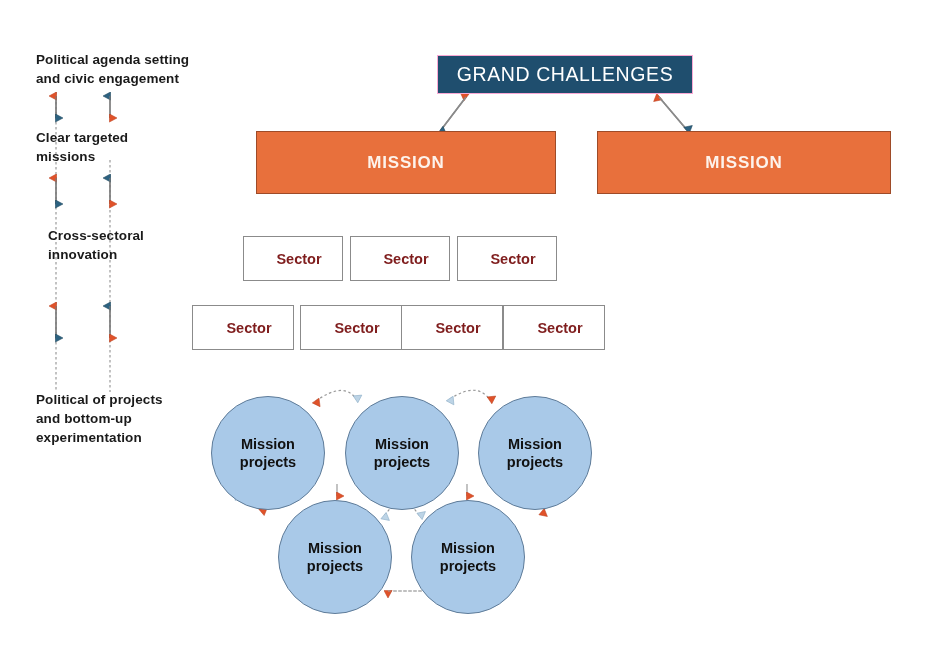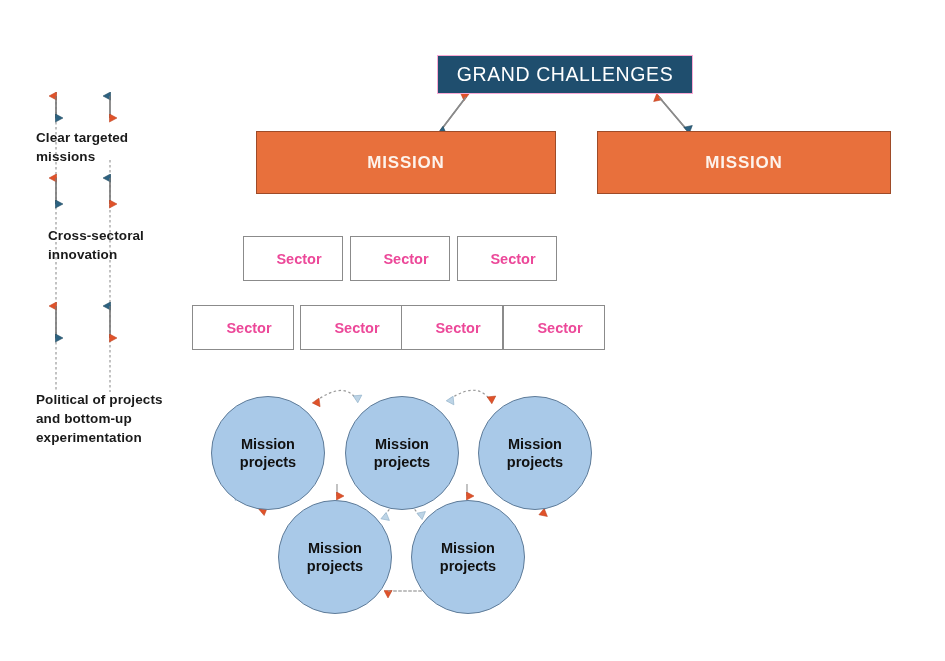--- a/index.html
+++ b/index.html
@@ -78,21 +78,21 @@
     box-sizing: border-box;
   }
   .mission-box-0 { left: 256px; width: 300px; }
   .mission-box-1 { left: 597px; width: 294px; }
 
   
   .sector-box {
     position: absolute;
     background: #ffffff;
     border: 1.5px solid #8b8b8b;
-    color: #ec4899;
+    color: #7f1d1d;
     font-size: 14.5px;
     font-weight: bold;
     display: flex;
     align-items: center;
     justify-content: center;
     box-sizing: border-box;
     padding-left: 12px;
   }
   .sector-r0 { top: 236px; height: 45px; width: 100px; }
   .sector-r0-0 { left: 243px; }
@@ -216,20 +216,22 @@
     <g>
       <line x1="467" y1="484" x2="467" y2="496" stroke="#9a9a9a" stroke-width="1.2" marker-end="url(#mk-orange-up)"></line>
     </g>
 
     <g>
       <line x1="447" y1="591" x2="388" y2="591" stroke="#9a9a9a" stroke-width="1.2" stroke-dasharray="2.5 2.5" marker-end="url(#mk-orange-up)"></line>
       <line x1="388" y1="591" x2="447" y2="591" stroke="#9a9a9a" stroke-width="1.2" stroke-dasharray="2.5 2.5" marker-end="url(#mk-ltblue)"></line>
     </g>
   </svg>
 
+  <div class="stage-label stage-label-0">Political agenda setting
+and civic engagement</div>
   <div class="stage-label stage-label-1">Clear targeted
 missions</div>
   <div class="stage-label stage-label-2">Cross-sectoral
 innovation</div>
   <div class="stage-label stage-label-3">Political of projects
 and bottom-up
 experimentation</div>
 
   <div class="grand-challenges">GRAND CHALLENGES</div>
 

